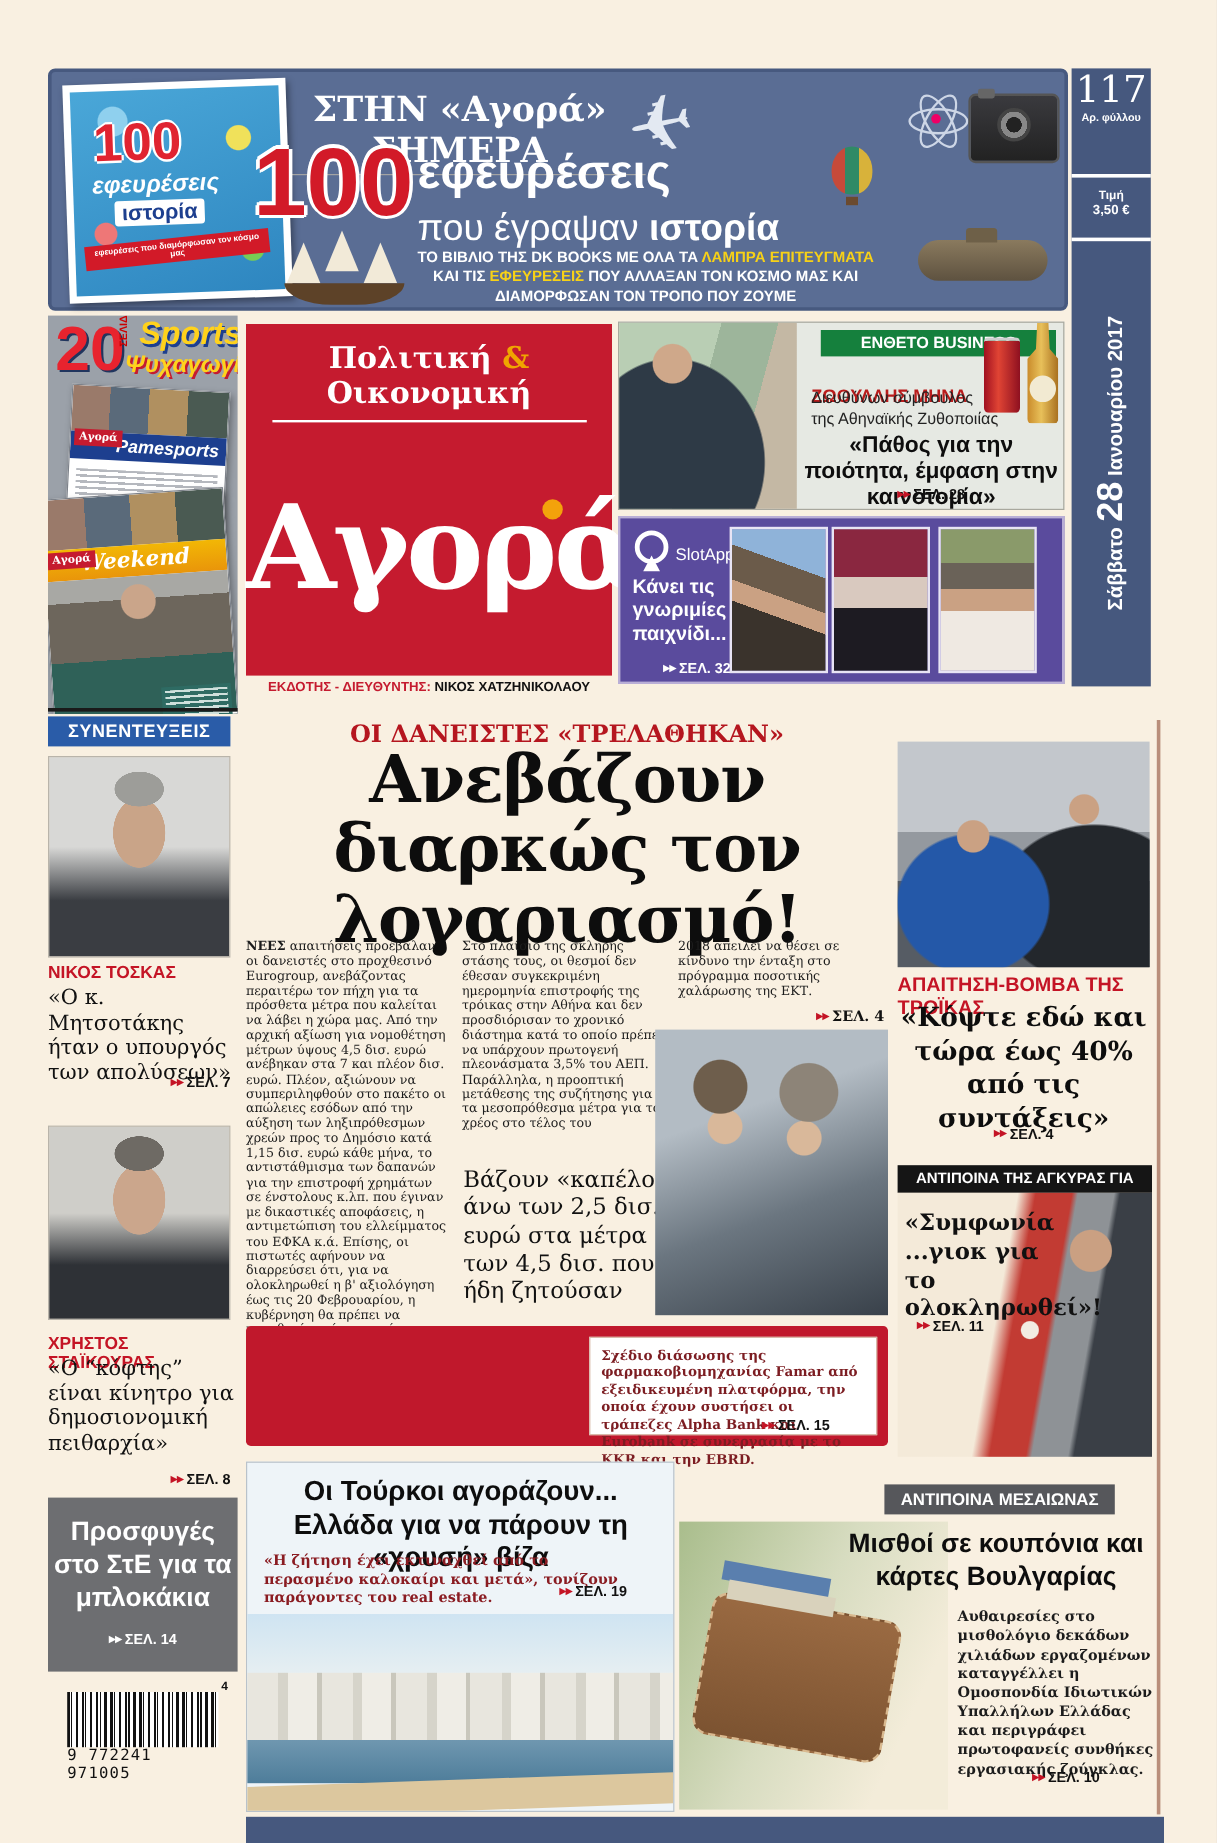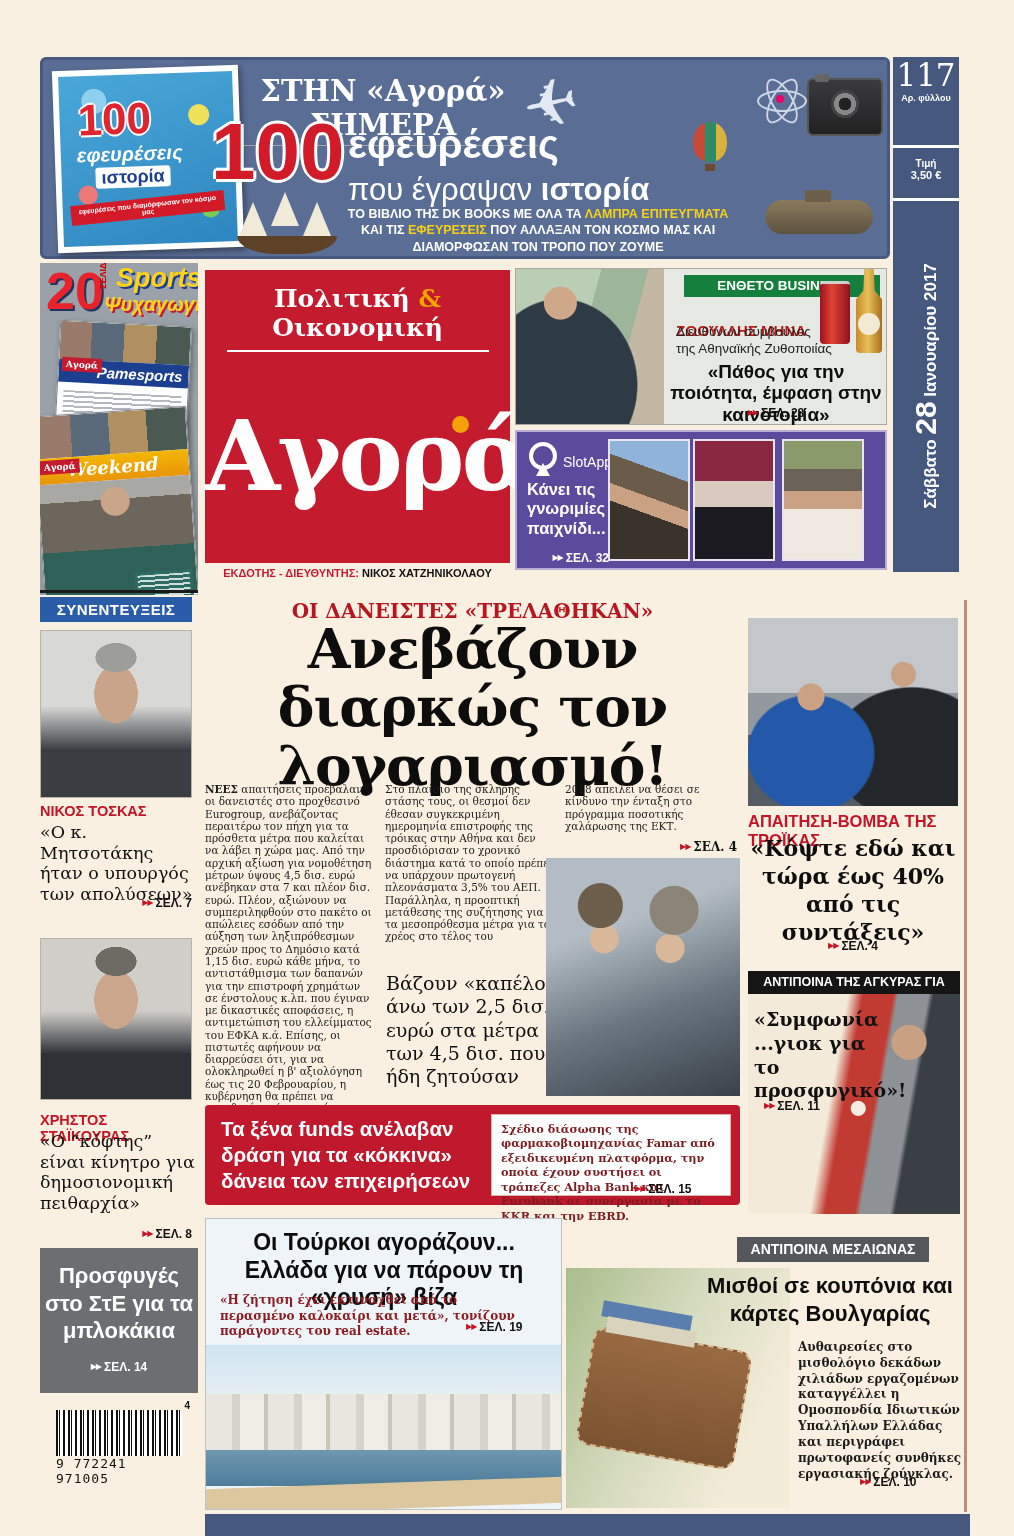--- a/index.html
+++ b/index.html
@@ -365,25 +365,24 @@
   <div class="abs int-quote" style="top:1131px;">«Ο “κόφτης” είναι κίνητρο για δημοσιονομική πειθαρχία»</div>
   <div class="abs int-seal" style="top:1224px;"><span class="mk">▶▶</span><span class="pg">ΣΕΛ. 8</span></div>
 
   <div id="troika-photo" class="abs"></div>
   <div id="troika-kicker" class="abs">ΑΠΑΙΤΗΣΗ-ΒΟΜΒΑ ΤΗΣ ΤΡΟΪΚΑΣ</div>
   <div id="troika-head" class="abs">«Κόψτε εδώ και τώρα έως 40% από τις συντάξεις»</div>
   <div id="troika-seal" class="abs"><span class="mk">▶▶</span><span class="pg">ΣΕΛ. 4</span></div>
 
   <div id="ankara-badge" class="abs">ΑΝΤΙΠΟΙΝΑ ΤΗΣ ΑΓΚΥΡΑΣ ΓΙΑ ΤΟΥΣ 8</div>
   <div id="ankara-photo" class="abs"></div>
-  <div id="ankara-head" class="abs">«Συμφωνία ...γιοκ για το προσφυγικό»!</div>
+  <div id="ankara-head" class="abs">«Συμφωνία ...γιοκ για το ολοκληρωθεί»!</div>
   <div id="ankara-seal" class="abs"><span class="mk">▶▶</span><span class="pg">ΣΕΛ. 11</span></div>
 
   <div id="funds" class="abs">
-    <div class="abs head">Τα ξένα funds ανέλαβαν δράση για τα «κόκκινα» δάνεια των επιχειρήσεων</div>
     <div class="abs note">Σχέδιο διάσωσης της φαρμακοβιομηχανίας Famar από εξειδικευμένη πλατφόρμα, την οποία έχουν συστήσει οι τράπεζες Alpha Bank και Eurobank σε συνεργασία με το KKR και την EBRD.</div>
     <div class="abs seal"><span class="mk">▶▶</span><span class="pg">ΣΕΛ. 15</span></div>
   </div>
 
   <div id="visa" class="abs">
     <div class="abs head">Οι Τούρκοι αγοράζουν... Ελλάδα για να πάρουν τη «χρυσή» βίζα</div>
     <div class="abs sub">«Η ζήτηση έχει εκτιναχθεί από το περασμένο καλοκαίρι και μετά», τονίζουν παράγοντες του real estate.</div>
     <div class="abs seal"><span class="mk">▶▶</span><span class="pg">ΣΕΛ. 19</span></div>
     <div class="abs photo">
       <div class="sky"></div>

